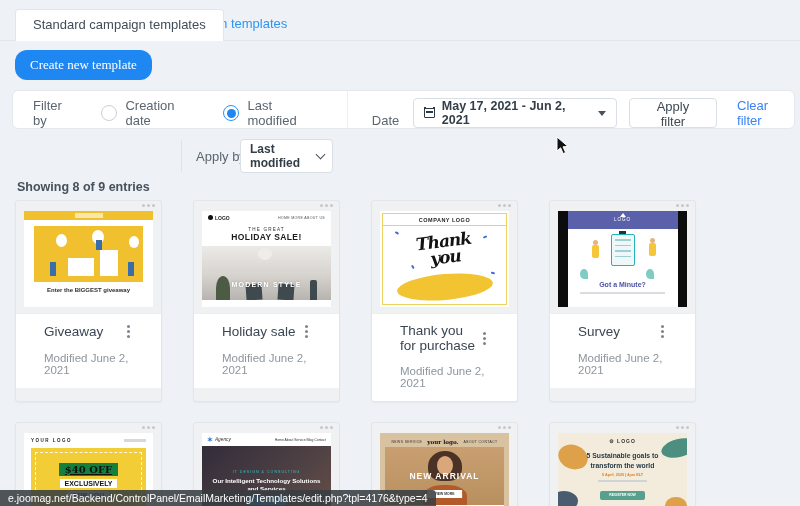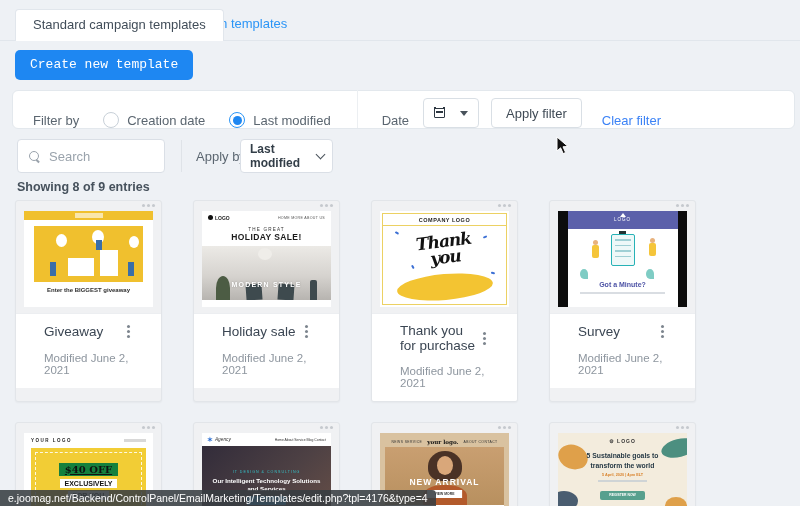--- a/index.html
+++ b/index.html
@@ -10,22 +10,22 @@
   
   .tabline { position:absolute; left:0; top:40px; width:800px; height:1px; background:#e1e6ec; }
   .tab-active { position:absolute; left:15px; top:9px; height:32px; padding:0 17px; background:#fff;
     border:1px solid #e1e6ec; border-bottom:none; border-radius:4px 4px 0 0; font-size:13px; color:#414d59;
     line-height:30px; z-index:2; }
   .tab-link { position:absolute; left:178px; top:9px; height:32px; padding:0 6px; font-size:13px;
     color:#2b95f6; line-height:30px; }
 
   
   .btn-create { position:absolute; left:15px; top:50px; height:30px; padding:0 15px; background:#1e87f2;
-    border:none; border-radius:5px; color:#fff; font-size:13px; line-height:30px; cursor:pointer;
-    font-family:Liberation Mono, monospace; }
+    border:none; border-radius:12px; color:#fff; font-size:13px; line-height:30px; cursor:pointer;
+    font-family:Liberation Serif, serif; }
 
   
   .filterbar { position:absolute; left:12px; top:90px; width:783px; height:39px; background:#fff;
     border:1px solid #e3e8ed; border-radius:6px; display:flex; align-items:flex-end; padding-left:20px; }
   .flabel { font-size:13px; color:#5b6670; }
   .radio { width:16px; height:16px; border:1px solid #c8d0d8; border-radius:50%; background:#fff;
     display:inline-flex; align-items:center; justify-content:center; margin-right:8px; flex:0 0 auto; }
   .radio.checked { border-color:#2b95f6; }
   .radio.checked::after { content:""; width:9px; height:9px; border-radius:50%; background:#1e87f2; }
   .radio-group { display:flex; align-items:center; margin-left:24px; cursor:pointer; }
@@ -164,21 +164,21 @@
   .t7-nav { font-size:3.4px; color:#333; letter-spacing:.4px; }
   .t7-logo { font-family:"DejaVu Serif", serif; font-weight:bold; font-size:5.6px; color:#111; }
   .t7-photo { position:relative; height:58px; background:linear-gradient(180deg,#c99f71 0%,#b8905f 100%); overflow:hidden; }
   .t7-hair { position:absolute; left:50%; top:4px; width:34px; height:30px; margin-left:-17px;
     background:#4a3226; border-radius:50% 50% 40% 40%; }
   .t7-face { position:absolute; left:50%; top:9px; width:16px; height:19px; margin-left:-8px;
     background:#d9a77a; border-radius:50%; }
   .t7-shirt { position:absolute; left:50%; bottom:-4px; width:44px; height:24px; margin-left:-22px;
     background:#b35a2b; border-radius:45% 45% 0 0; }
   .t7-h { position:absolute; left:0; right:0; top:24px; text-align:center; color:#fff; font-size:8.5px;
-    font-weight:bold; letter-spacing:1px;margin-top:6px; }
+    font-weight:bold; letter-spacing:1px; }
   .t7-btn { position:absolute; left:50%; bottom:7px; transform:translateX(-50%); background:#fff;
     color:#333; font-size:3.4px; font-weight:bold; padding:2px 8px; }
   .t7-foot { background:#fff; margin-top:0; padding:3px 2px 6px; text-align:center; }
   .t7-cap { font-family:"DejaVu Serif", serif; font-weight:bold; font-size:5.4px; color:#111; }
   .t7-sub { margin-top:2px; font-size:3.4px; color:#999; }
 
   
   .t8 { position:absolute; inset:0; background:#f3ecdd; text-align:center; overflow:hidden; }
   .t8 .blob { position:absolute; border-radius:50%; }
   .t8-head { margin-top:5px; font-size:5px; font-weight:bold; color:#333; letter-spacing:1px; position:relative; }
@@ -213,30 +213,27 @@
       <span class="flabel">Creation date</span>
     </span>
     <span class="radio-group">
       <span class="radio checked"></span>
       <span class="flabel">Last modified</span>
     </span>
     <span class="vdiv-full"></span>
     <span class="flabel">Date</span>
     <span class="datebox">
       <span class="cal"></span>
+      <span class="datetext">May 17, 2021 - Jun 2, 2021</span>
       <span class="caret-down"></span>
     </span>
     <button class="btn-apply">Apply filter</button>
     <a class="link-clear">Clear filter</a>
   </div>
 
-  <div class="searchbox">
-    <span class="mag"></span>
-    <input type="text" placeholder="Search" style="">
-  </div>
   <div class="vdiv2"></div>
   <span class="sortlabel">Apply by</span>
   <div class="sortbox">
     <span class="sorttext">Last modified</span>
     <span class="chev"></span>
   </div>
 
   <div class="showing">Showing 8 of 9 entries</div>
 
   <div class="grid">

